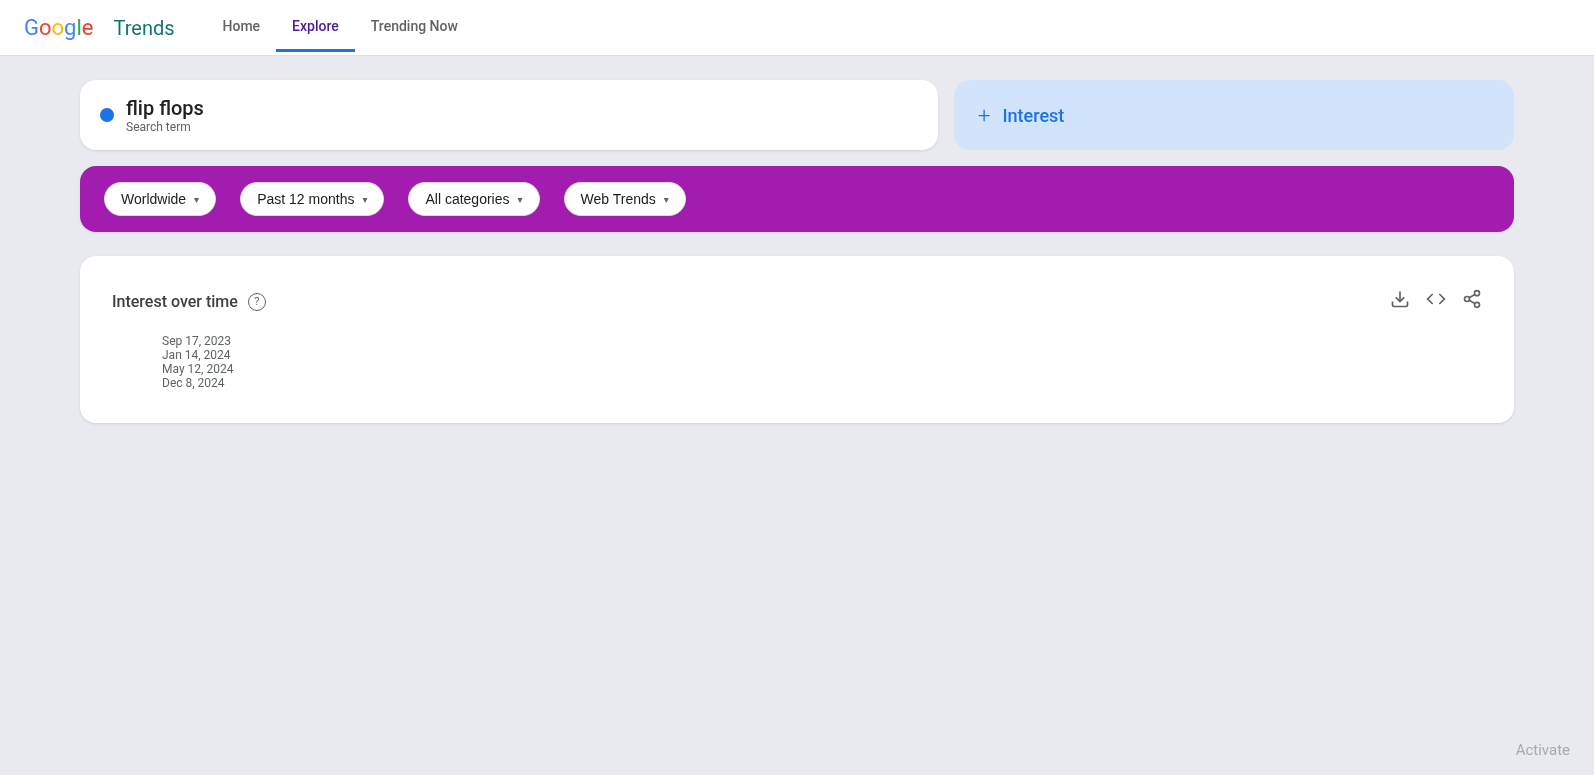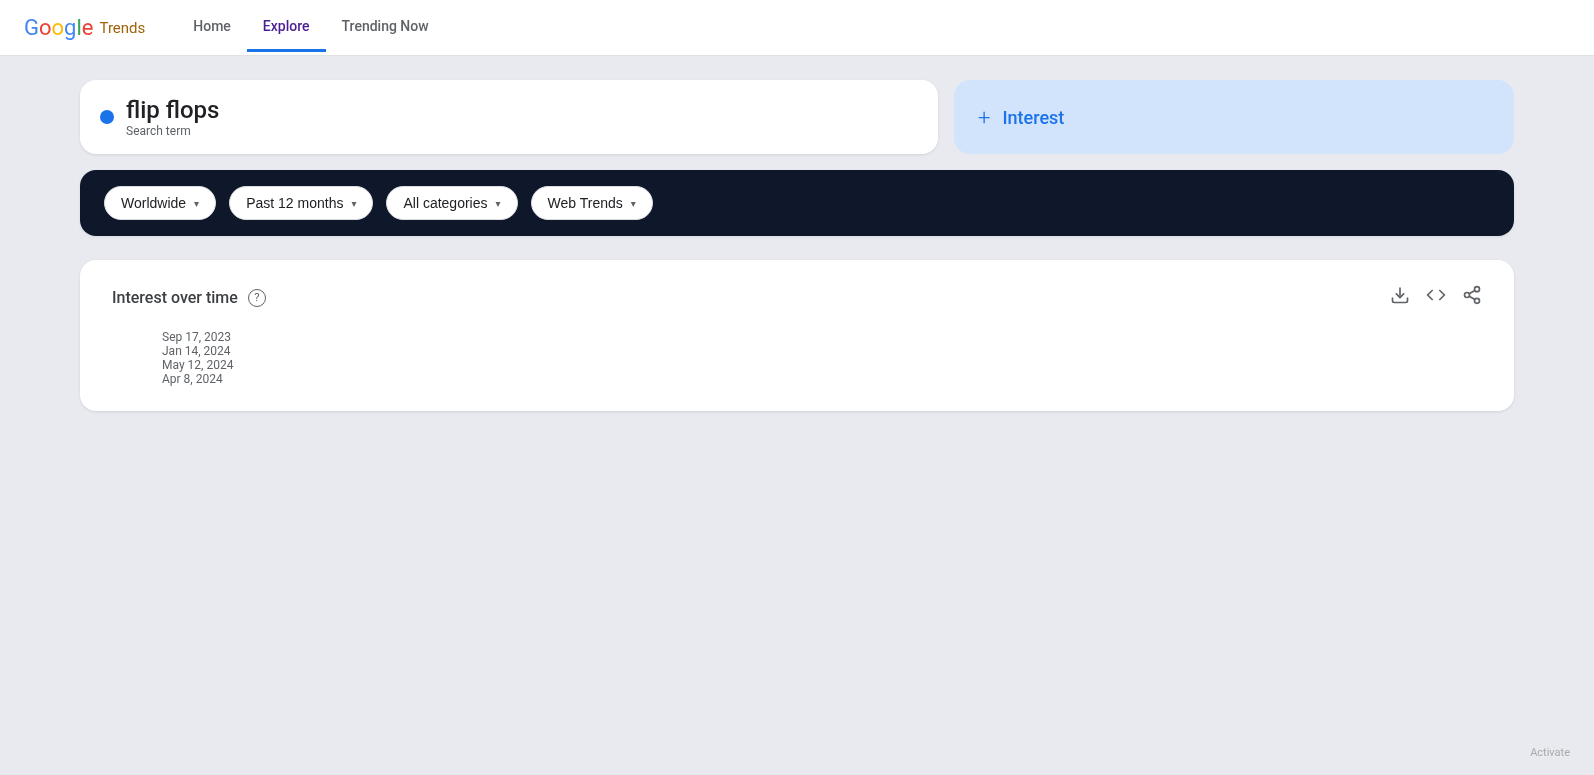--- a/index.html
+++ b/index.html
@@ -29,24 +29,24 @@
       font-size: 22px;
       font-weight: 400;
     }
     .logo-google .g { color: #4285F4; }
     .logo-google .o1 { color: #EA4335; }
     .logo-google .o2 { color: #FBBC05; }
     .logo-google .g2 { color: #4285F4; }
     .logo-google .l { color: #34A853; }
     .logo-google .e { color: #EA4335; }
     .logo-trends {
-      font-size: 15px;
-      color: #a16207;
+      font-size: 20px;
+      color: #0f766e;
       font-weight: 400;
-      margin-left: 2px;
+      margin-left: 16px;
     }
     .nav {
       display: flex;
       align-items: center;
       gap: 0;
       height: 100%;
     }
     .nav-item {
       padding: 0 16px;
       height: 48px;
@@ -87,21 +87,21 @@
     }
     .search-dot {
       width: 14px;
       height: 14px;
       border-radius: 50%;
       background: #1a73e8;
       flex-shrink: 0;
     }
     .search-text-group { display: flex; flex-direction: column; }
     .search-term {
-      font-size: 24px;
+      font-size: 20px;
       font-weight: 500;
       color: #202124;
     }
     .search-type {
       font-size: 12px;
       color: #5f6368;
     }
     .compare-box {
       background: #d2e3fc;
       border-radius: 16px;
@@ -119,22 +119,22 @@
     }
     .compare-label {
       font-size: 18px;
       color: #1a73e8;
       font-weight: 500;
     }
 
     
     .filters-row {
       display: flex;
-      gap: 13px;
-      background: #0f172a;
+      gap: 24px;
+      background: #a21caf;
       border-radius: 16px;
       padding: 16px 24px;
       margin-bottom: 24px;
       align-items: flex-end;
       box-shadow: 0 1px 3px rgba(0,0,0,0.08);
     }
     .filter-btn {
       display: flex;
       align-items: center;
       gap: 8px;
@@ -148,21 +148,21 @@
     }
     .chevron {
       font-size: 10px;
       color: #5f6368;
     }
 
     
     .chart-card {
       background: #fff;
       border-radius: 16px;
-      padding: 25px 32px;
+      padding: 33px 32px;
       box-shadow: 0 1px 3px rgba(0,0,0,0.1);
     }
     .chart-header {
       display: flex;
       align-items: center;
       justify-content: space-between;
       margin-bottom: 16px;
     }
     .chart-title-group {
       display: flex;
@@ -217,21 +217,21 @@
     }
     .x-label {
       font-size: 12px;
       color: #5f6368;
     }
 
     .activate-watermark {
       position: fixed;
       bottom: 16px;
       right: 24px;
-      font-size: 11px;
+      font-size: 15px;
       color: #aaa;
     }
   </style>
 </head>
 <body>
 
 <header class="header">
   <div class="logo">
     <span class="logo-google">
       <span class="g">G</span><span class="o1">o</span><span class="o2">o</span><span class="g2">g</span><span class="l">l</span><span class="e">e</span>
@@ -310,19 +310,19 @@
           </svg>
         </button>
       </div>
     </div>
 
 
     <div class="x-labels">
       <span class="x-label">Sep 17, 2023</span>
       <span class="x-label">Jan 14, 2024</span>
       <span class="x-label">May 12, 2024</span>
-      <span class="x-label">Apr 8, 2024</span>
+      <span class="x-label">Dec 8, 2024</span>
     </div>
   </div>
 
 </main>
 
 <div class="activate-watermark">Activate</div>
 
 </body></html>

